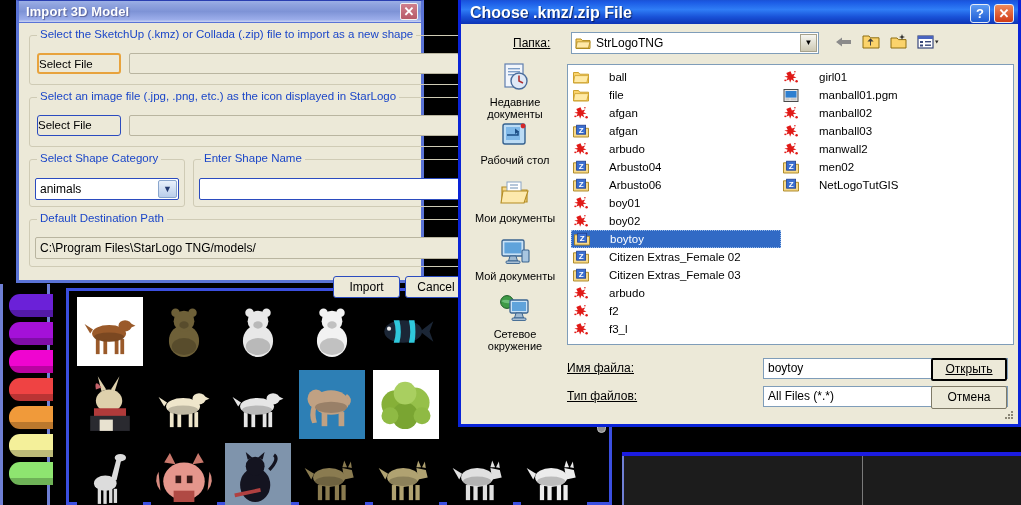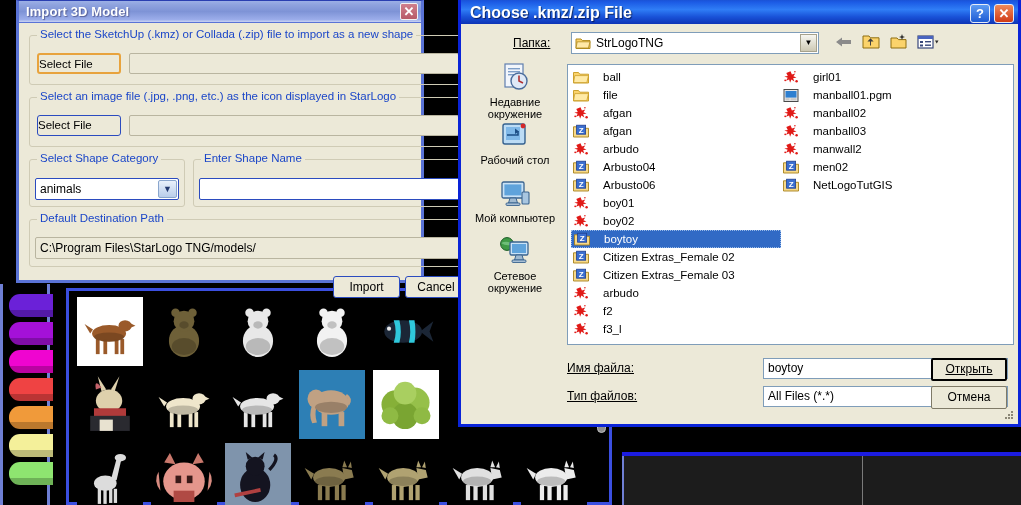--- a/index.html
+++ b/index.html
@@ -229,21 +229,21 @@
     background: #fff; border: 1px solid #7f9db9;
     overflow: hidden;
   }
   .fl-inner {
     position: absolute; inset: 3px;
     display: flex; flex-direction: column; flex-wrap: wrap;
     align-content: flex-start;
     height: 272px;
   }
   .fitem {
-    display: flex; align-items: center; gap: 14px;
+    display: flex; align-items: center; gap: 20px;
     height: 18px; width: 210px; padding-left: 2px;
     font-size: 11.5px; color: #000; cursor: pointer;
     white-space: nowrap;
   }
   .fitem.selected { background: #316ac5; color: #fff; border: 1px dotted #97b9e8; height: 18px; }
   .fitem .fico { width: 16px; height: 15px; flex: 0 0 16px; position: relative; }
 
   .bottom-row { position: absolute; left: 106px; top: 356px; width: 447px; }
   .brow-label { position: absolute; font-size: 12px; color: #000; }
   .brow-label u { text-decoration: underline; }
@@ -652,49 +652,62 @@
                 <rect x="7" y="2" width="18" height="23" fill="#f2f6fc" stroke="#5f7fae" stroke-width="1.2"></rect>
                 <rect x="10" y="6" width="12" height="1.4" fill="#7f9fc8"></rect>
                 <rect x="10" y="9" width="12" height="1.4" fill="#7f9fc8"></rect>
                 <rect x="10" y="12" width="9" height="1.4" fill="#7f9fc8"></rect>
                 <circle cx="21" cy="19" r="8" fill="#dfe9f6" stroke="#4a6c9b" stroke-width="1.4"></circle>
                 <path d="M21 13.5 L21 19 L25 21" stroke="#b03030" stroke-width="1.6" fill="none"></path>
               </svg>
             </div>
           </div>
           <div class="plabel">Недавние
-окружение</div>
+документы</div>
         </div>
         <div class="place">
           <div class="picon">
             <div style="display:flex;justify-content:center">
               <svg width="34" height="32" viewBox="0 0 34 32">
                 <rect x="5" y="4" width="22" height="20" rx="2" fill="#bcdcf5" stroke="#35618f" stroke-width="1.4"></rect>
                 <rect x="8" y="7" width="14" height="13" fill="#7fb8e8"></rect>
                 <path d="M9 15 L20 15 L20 11" stroke="#1d4f86" stroke-width="1.6" fill="none"></path>
                 <path d="M17 8.5 L21 11.5 L17 14" fill="#1d4f86"></path>
                 <circle cx="25" cy="6" r="2.4" fill="#d62828"></circle>
               </svg>
             </div>
           </div>
           <div class="plabel">Рабочий стол</div>
         </div>
         <div class="place">
           <div class="picon">
             <div style="display:flex;justify-content:center">
               <svg width="34" height="32" viewBox="0 0 34 32">
+                <path d="M4 9 L14 9 L16 12 L29 12 L29 24 L4 24 Z" fill="#f7d88a" stroke="#b48c23" stroke-width="1.2"></path>
+                <rect x="9" y="4" width="14" height="12" fill="#ffffff" stroke="#8aa5c4" stroke-width="1"></rect>
+                <path d="M12 7 L20 7 M12 10 L20 10" stroke="#6f8fb5" stroke-width="1.2"></path>
+                <path d="M5 13 L30 13 L26 25 L3 25 Z" fill="#fde9ad" stroke="#b48c23" stroke-width="1.1"></path>
+              </svg>
+            </div>
+          </div>
+          <div class="plabel">Мои документы</div>
+        </div>
+        <div class="place">
+          <div class="picon">
+            <div style="display:flex;justify-content:center">
+              <svg width="34" height="32" viewBox="0 0 34 32">
                 <rect x="4" y="4" width="22" height="16" rx="1.6" fill="#c9e2f6" stroke="#3a6490" stroke-width="1.3"></rect>
                 <rect x="6.4" y="6.4" width="17" height="11" fill="#5fa3db"></rect>
                 <path d="M12 20 L18 20 L19.5 25 L10.5 25 Z" fill="#9fb9d0" stroke="#3a6490" stroke-width="1"></path>
                 <rect x="8" y="25" width="14" height="2.4" rx="1" fill="#b6cbdd" stroke="#3a6490" stroke-width="1"></rect>
                 <rect x="24" y="14" width="7" height="12" rx="1" fill="#a8c6e0" stroke="#3a6490" stroke-width="1.1"></rect>
               </svg>
             </div>
           </div>
-          <div class="plabel">Мой компьютер</div>
+          <div class="plabel">Мой документы</div>
         </div>
         <div class="place">
           <div class="picon">
             <div style="display:flex;justify-content:center">
               <svg width="34" height="32" viewBox="0 0 34 32">
                 <circle cx="9" cy="8" r="6.4" fill="#3f9a46" stroke="#1d5c27" stroke-width="1"></circle>
                 <path d="M3 7 Q9 4 15 8 Q9 11 3 7" fill="#7fc98a" opacity=".75"></path>
                 <rect x="12" y="6" width="18" height="13" rx="1.4" fill="#c9e2f6" stroke="#3a6490" stroke-width="1.3"></rect>
                 <rect x="14" y="8" width="14" height="9" fill="#5fa3db"></rect>
                 <path d="M18 19 L24 19 L25.5 24 L16.5 24 Z" fill="#9fb9d0" stroke="#3a6490" stroke-width="1"></path>

